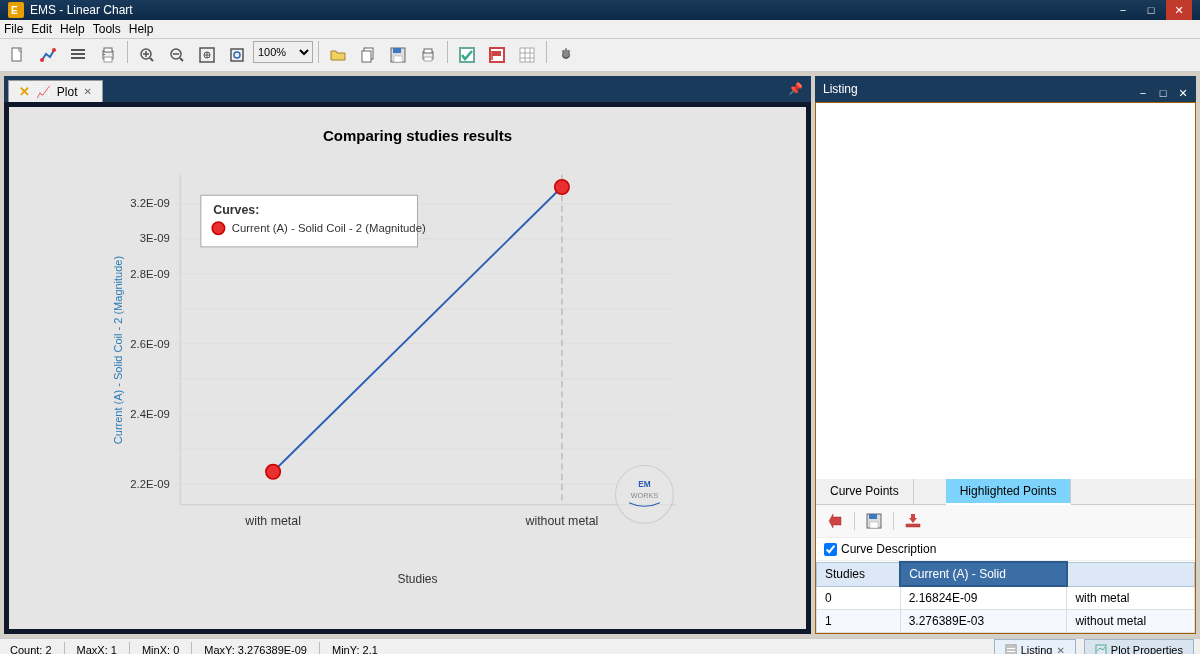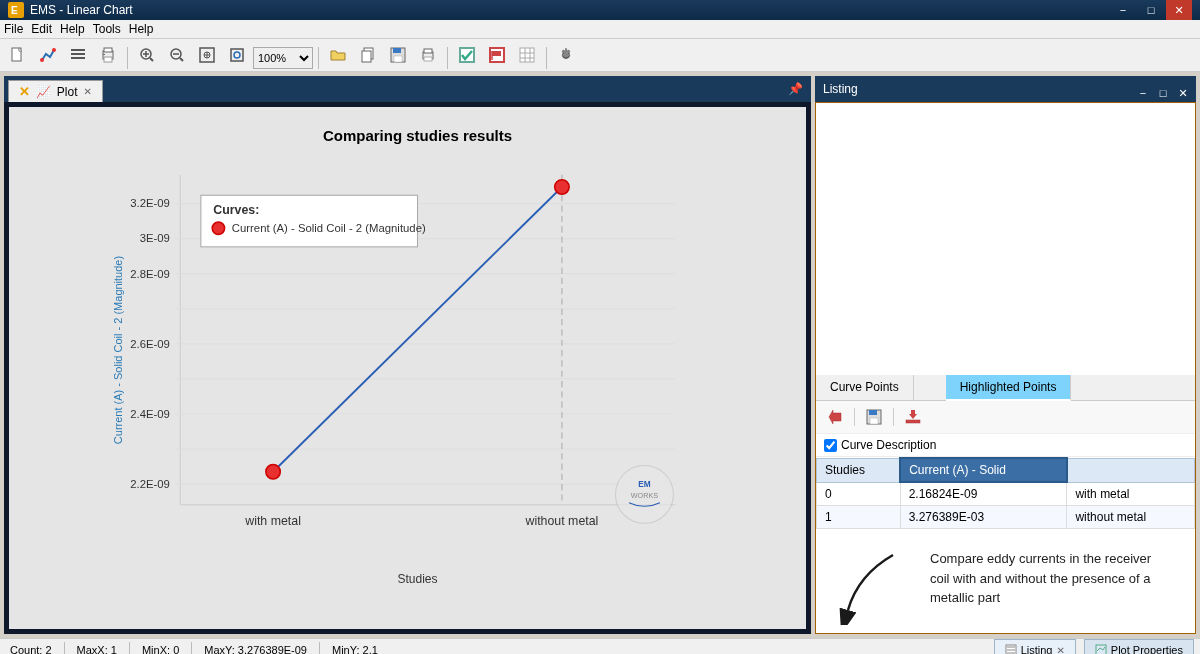--- a/index.html
+++ b/index.html
@@ -43,21 +43,21 @@
       cursor: pointer;
       height: 100%;
       display: flex; align-items: center;
     }
 
     
     .toolbar {
       height: 36px;
       background: #f0f0f0;
       display: flex;
-      align-items: flex-end;
+      align-items: flex-start;
       padding: 2px 4px;
       gap: 2px;
       border-bottom: 1px solid #ccc;
     }
     .toolbar-btn {
       width: 28px; height: 28px;
       background: transparent;
       border: 1px solid transparent;
       cursor: pointer;
       display: flex; align-items: center; justify-content: center;
@@ -598,32 +598,20 @@
               </tr>
               <tr>
                 <td>1</td>
                 <td>3.276389E-03</td>
                 <td>without metal</td>
               </tr>
             </tbody>
           </table>
         </div>
 
-        <div style="position:relative; padding: 8px 12px; display:flex; gap:10px;">
-
-          <svg width="80" height="80" viewBox="0 0 80 80" style="flex-shrink:0; margin-top:8px;">
-            <defs>
-              <marker id="arrowhead" markerWidth="10" markerHeight="7" refX="0" refY="3.5" orient="auto">
-                <polygon points="0 0, 10 3.5, 0 7" fill="#1a1a1a"></polygon>
-              </marker>
-            </defs>
-            <path d="M 65,10 Q 30,30 20,65" fill="none" stroke="#1a1a1a" stroke-width="2.5" marker-end="url(#arrowhead)"></path>
-          </svg>
-          <div class="description-area">Compare eddy currents in the receiver coil with and without the presence of a metallic part</div>
-        </div>
 
       </div>
     </div>
 
   </div>
 
   <div class="status-bar">
     <span class="status-item">Count: 2</span>
     <div class="status-sep"></div>
     <span class="status-item">MaxX: 1</span>

